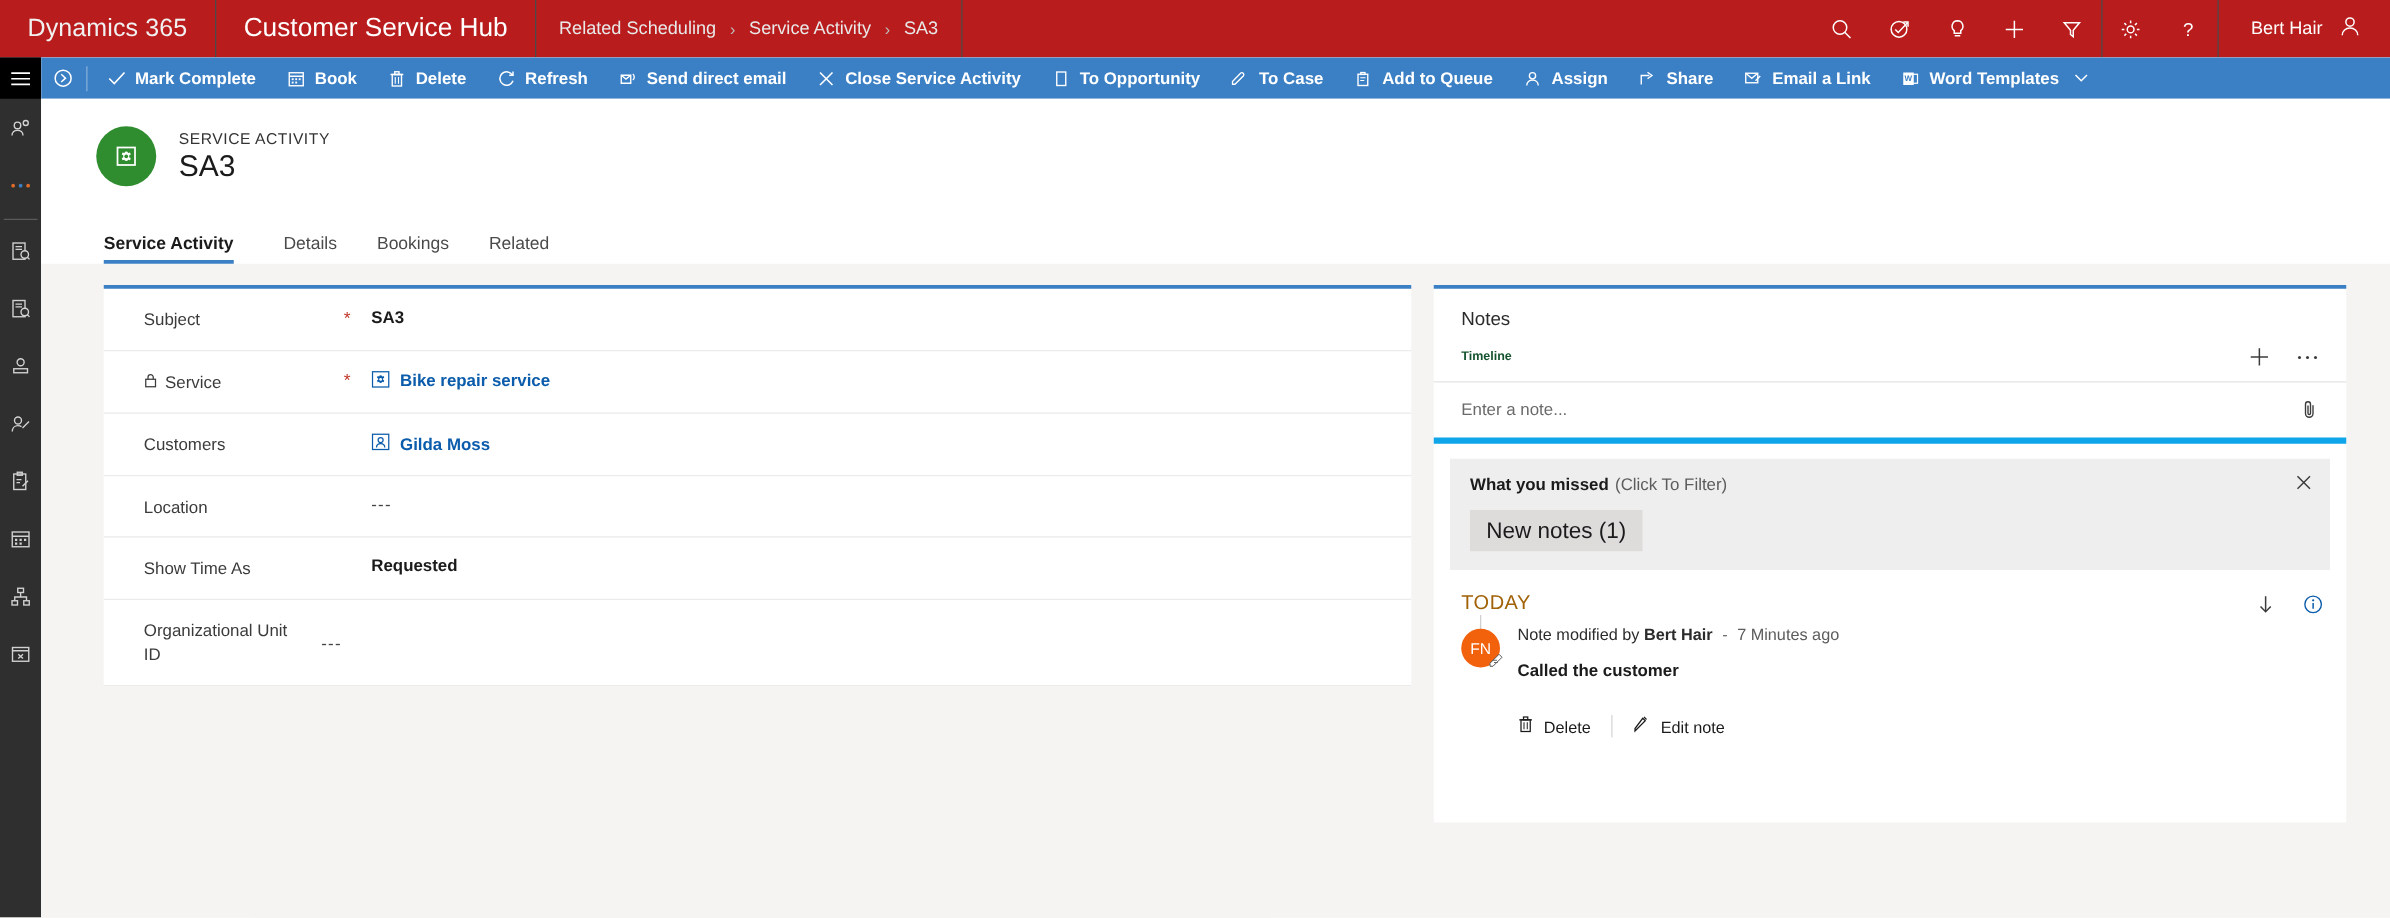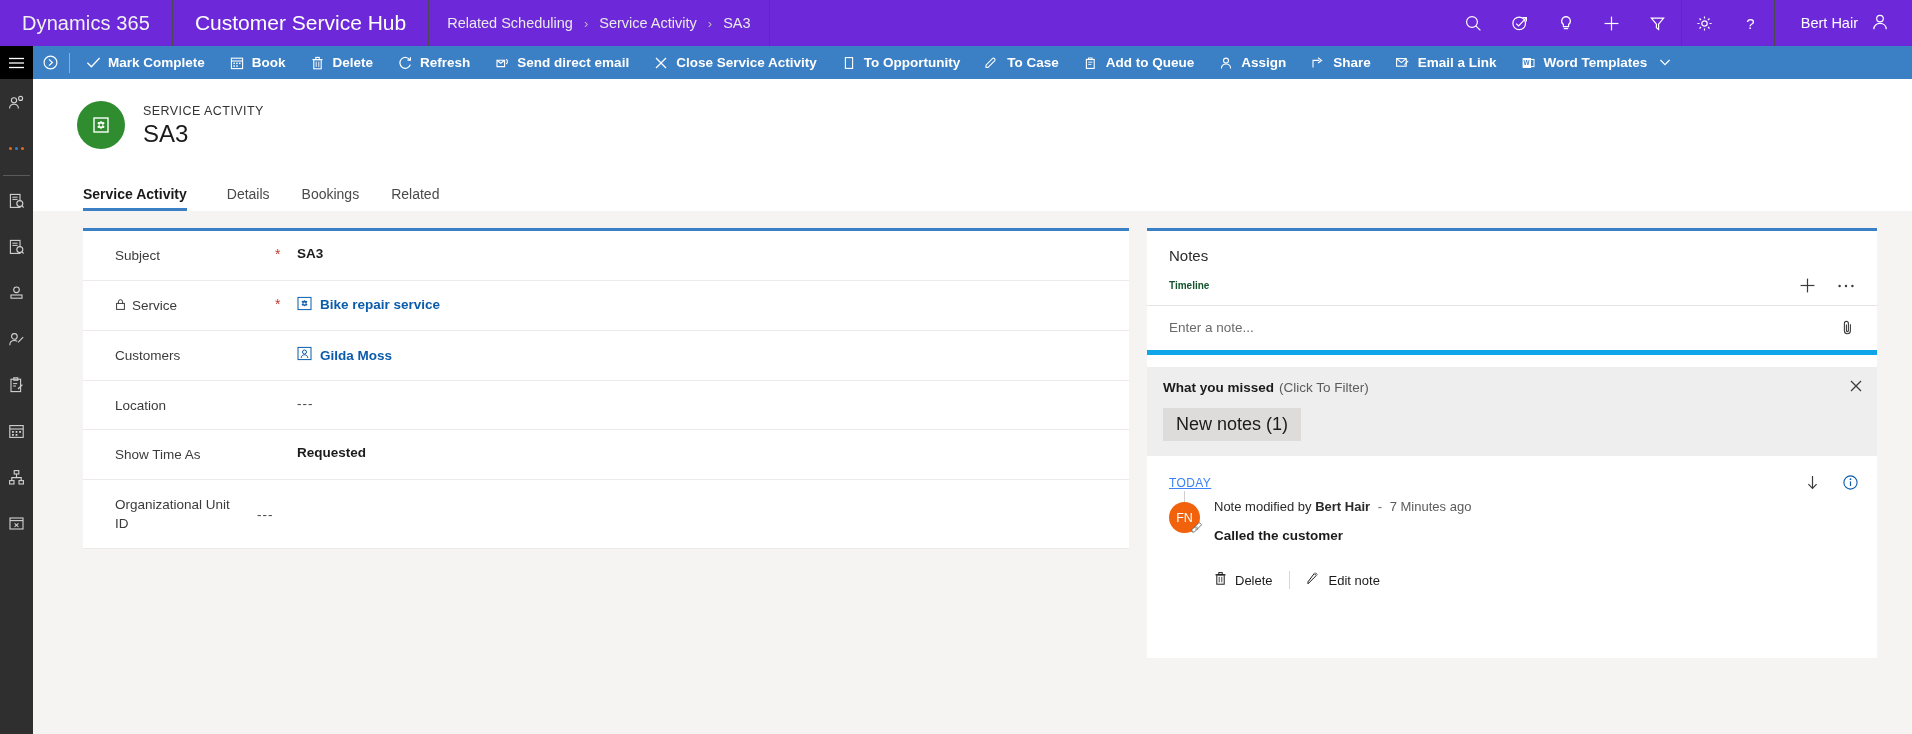--- a/index.html
+++ b/index.html
@@ -5,21 +5,21 @@
   * { box-sizing: border-box; margin: 0; padding: 0; }
   html, body {
     width: 1912px; height: 734px;
     font-family: "Liberation Sans", sans-serif;
     background: #f5f4f3;
     overflow: hidden;
   }
 
   
   .topnav {
-    height: 46px; background: #6d28d9; color: #fff;
+    height: 46px; background: #b91c1c; color: #fff;
     display: flex; align-items: stretch; text-align: right;
   }
   .brand {
     display: flex; align-items: center;
     padding: 0 22px 0 22px;
     font-size: 20px; color: #f1f1f1; letter-spacing: .1px;
     border-right: 1px solid #4a4a4a;
   }
   .apptitle {
     display: flex; align-items: center;
@@ -160,36 +160,36 @@
   }
   .tl-label { font-size: 10px; color: #14532d; font-weight: bold; }
   .tl-icons { display: flex; align-items: center; gap: 20px; }
   .tl-ico { cursor: pointer; display: flex; align-items: center; justify-content: center; }
   .note-input {
     display: flex; align-items: center; justify-content: space-between;
     padding: 13px 22px 14px; border-bottom: 5px solid #0ea5e9;
   }
   .note-input span { font-size: 13.5px; color: #6a6a6a; }
   .wym {
-    margin: 12px 0 0; background: #efeeee; padding: 13px 16px 15px;
+    margin: 12px 13px 0; background: #efeeee; padding: 13px 16px 15px;
     position: relative;
   }
   .wym-title { font-size: 13.5px; color: #1b1b1b; }
   .wym-title b { font-weight: bold; }
   .wym-title span { color: #5c5c5c; margin-left: 5px; }
   .wym-close { position: absolute; right: 14px; top: 12px; cursor: pointer; }
   .wym-chip {
     display: inline-block; margin-top: 13px; background: #dedbdb;
     padding: 6px 13px; font-size: 18px; color: #1b1b1b; cursor: pointer;
   }
   .today-row {
     display: flex; align-items: center; justify-content: space-between;
     padding: 18px 18px 0 22px;
   }
-  .today-lbl { font-size: 12px; color: #3b82f6; letter-spacing: .4px; text-decoration: underline; }
+  .today-lbl { font-size: 16px; color: #a16207; letter-spacing: .4px; }
   .today-icons { display: flex; align-items: center; gap: 22px; }
   .tl-entry { display: flex; gap: 0; padding: 8px 22px 0 22px; position: relative; }
   .tl-stem { position: absolute; left: 37px; top: 0; width: 1px; height: 16px; background: #cfcfcf; }
   .avatar {
     width: 31px; height: 31px; border-radius: 50%; background: #f2610c;
     color: #fff; font-size: 12.5px; display: flex; align-items: center; justify-content: center;
     flex-shrink: 0; position: relative; margin-top: 3px;
   }
   .avatar-badge {
     position: absolute; right: -5px; bottom: -3px;

